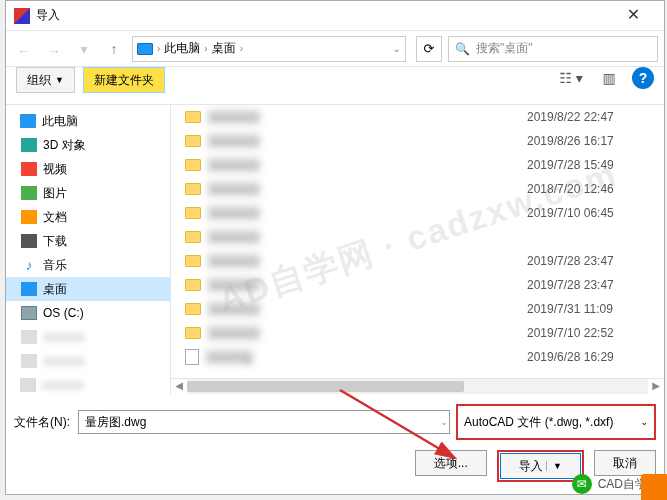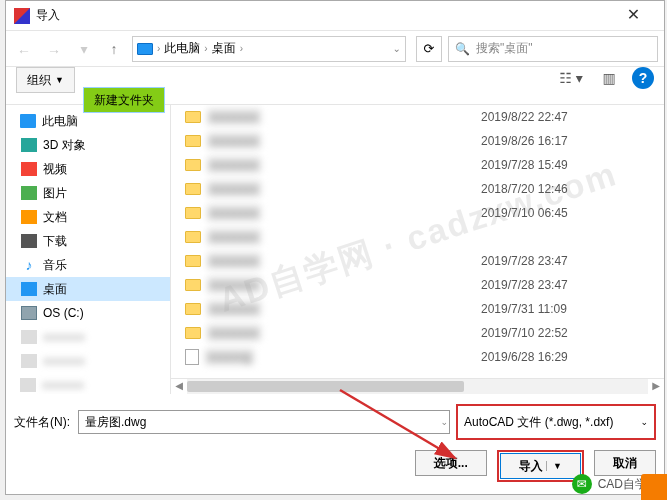--- a/index.html
+++ b/index.html
@@ -16,21 +16,21 @@
 .nav-btn { width: 24px; height: 24px; display: flex; align-items: center; justify-content: center; color: #777; font-size: 14px; }
 .nav-btn.disabled { color: #ccc; }
 .breadcrumb { flex: 1; height: 26px; border: 1px solid #ccc; display: flex; align-items: center; padding: 0 4px; gap: 4px; font-size: 12px; }
 .crumb-sep { color: #888; font-size: 10px; }
 .monitor-icon { width: 16px; height: 12px; background: #2196f3; border: 1px solid #0d6fc7; border-radius: 1px; }
 .refresh { width: 26px; height: 26px; border: 1px solid #ccc; display: flex; align-items: center; justify-content: center; font-size: 13px; margin-left: 4px; }
 .search { width: 210px; height: 26px; border: 1px solid #ccc; display: flex; align-items: center; padding: 0 6px; font-size: 12px; color: #888; gap: 6px; }
 
 .toolbar { height: 38px; display: flex; align-items: flex-start; padding: 0 10px; gap: 8px; border-bottom: 1px solid #e5e5e5; }
 .tool-btn { height: 26px; padding: 0 10px; border: 1px solid #ccc; background: #f5f5f5; font-size: 12px; display: flex; align-items: center; gap: 4px; }
-.tool-btn.new { background: #84cc16; border-color: #99d1ff; margin-top: 20px; }
+.tool-btn.new { background: #fde047; border-color: #99d1ff; }
 .toolbar .spacer { flex: 1; }
 .view-btn { width: 30px; height: 22px; display: flex; align-items: center; justify-content: center; font-size: 14px; color: #555; }
 .help-btn { width: 22px; height: 22px; border-radius: 50%; background: #0078d7; color: #fff; font-size: 14px; display: flex; align-items: center; justify-content: center; font-weight: bold; }
 
 .body { flex: 1; display: flex; min-height: 0; }
 .sidebar { width: 165px; border-right: 1px solid #e5e5e5; overflow: hidden; padding: 4px 0; font-size: 12px; }
 .side-item { height: 24px; display: flex; align-items: center; padding-left: 14px; gap: 6px; }
 .side-item.child { padding-left: 15px; }
 .side-item.selected { background: #cce8ff; }
 .side-icon { width: 16px; height: 14px; display: flex; align-items: center; justify-content: center; }
@@ -45,41 +45,41 @@
 .si-disk { background: #90a4ae; border: 1px solid #607d8b; }
 .si-blur { background: #ddd; }
 .blur-txt { filter: blur(3px); color: #aaa; }
 
 .main { flex: 1; display: flex; flex-direction: column; min-width: 0; }
 .col-head { height: 24px; border-bottom: 1px solid #e5e5e5; display: flex; align-items: center; font-size: 12px; color: #444; }
 .col-head .name { width: 310px; padding-left: 14px; }
 .col-head .date { flex: 1; }
 
 .file-list { flex: 1; overflow: hidden; position: relative; }
-.file-row { height: 24px; display: flex; align-items: center; font-size: 12px; }
+.file-row { height: 24px; display: flex; align-items: center; font-size: 12px; gap: 46px; }
 .file-row .fn { width: 310px; padding-left: 14px; display: flex; align-items: center; gap: 6px; }
 .file-row .fd { flex: 1; color: #555; }
 .folder-icon { width: 16px; height: 12px; background: #ffd86b; border: 1px solid #e6b93b; border-radius: 1px; }
 .file-icon { width: 14px; height: 16px; background: #fff; border: 1px solid #aaa; position: relative; }
 .blur-name { filter: blur(3.5px); color: #888; background: rgba(180,180,180,.4); padding: 1px 3px; border-radius: 2px; }
 
 .watermark { position: absolute; top: 50%; left: 50%; transform: translate(-50%,-60%) rotate(-18deg); font-size: 34px; color: rgba(120,120,120,.15); font-weight: bold; pointer-events: none; letter-spacing: 2px; white-space: nowrap; }
 
 .scrollbar-h { height: 16px; border-top: 1px solid #e5e5e5; display: flex; }
 .scrollbar-h .arr { width: 16px; text-align: center; font-size: 10px; color: #888; line-height: 14px; }
 .scrollbar-h .track { flex: 1; background: #f2f2f2; position: relative; }
 .scrollbar-h .thumb { position: absolute; left: 0; top: 2px; bottom: 2px; width: 60%; background: #ccc; border-radius: 2px; }
 
 .footer { padding: 10px 8px 12px; display: flex; flex-direction: column; gap: 10px; }
 .fn-row { display: flex; align-items: center; gap: 8px; font-size: 12px; }
 .fn-row label { white-space: nowrap; }
 .fn-input { flex: 1; height: 24px; border: 1px solid #999; padding: 0 6px; font-size: 12px; }
 .ft-select { width: 200px; height: 36px; border: 2.5px solid #d32f2f; padding: 0 6px; font-size: 12px; display: flex; align-items: center; justify-content: space-between; }
 .btn-row { display: flex; justify-content: flex-end; gap: 10px; }
-.btn { height: 26px; padding: 0 18px; border: 1px solid #999; background: #f5f5f5; font-size: 12px; display: flex; align-items: center; font-weight: bold; }
+.btn { height: 26px; padding: 0 18px; border: 1px solid #999; background: #f5f5f5; font-size: 12px; display: flex; align-items: center; }
 .import-box { border: 2.5px solid #d32f2f; padding: 1px; }
 .import-box .btn { border: 1px solid #0078d7; }
 
 .arrow-annot { position: absolute; pointer-events: none; }
 .arrow-annot svg { overflow: visible; }
 
 .wechat-tip { position: absolute; bottom: 6px; right: 8px; display: flex; align-items: center; gap: 6px; font-size: 12px; color: #555; }
 .wechat-icon { width: 20px; height: 20px; border-radius: 50%; background: #1aad19; color: #fff; font-size: 12px; display: flex; align-items: center; justify-content: center; }
 .orange-sq { position: absolute; bottom: 0; right: 0; width: 26px; height: 26px; background: #f57c00; border-radius: 3px 0 0 0; }
 </style>

